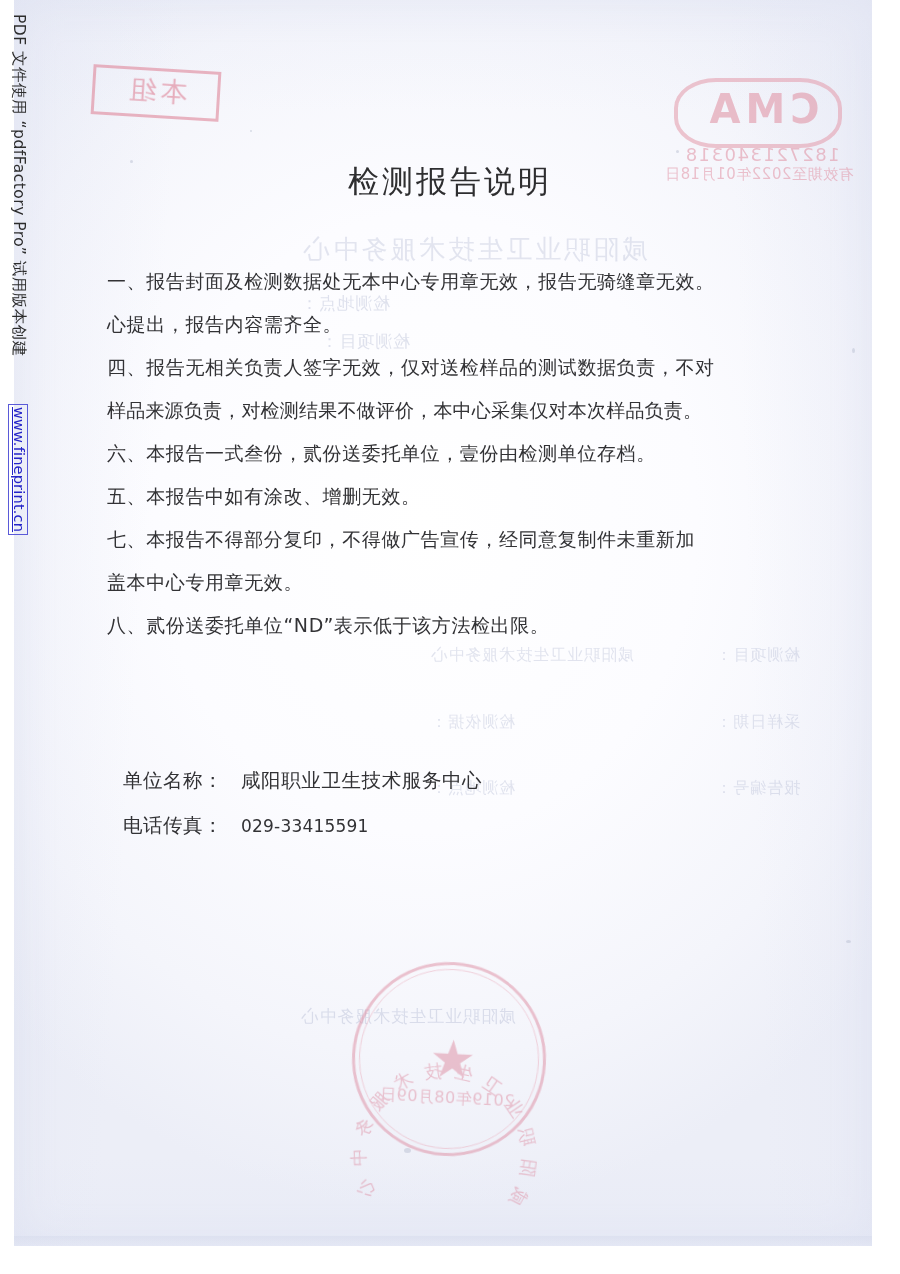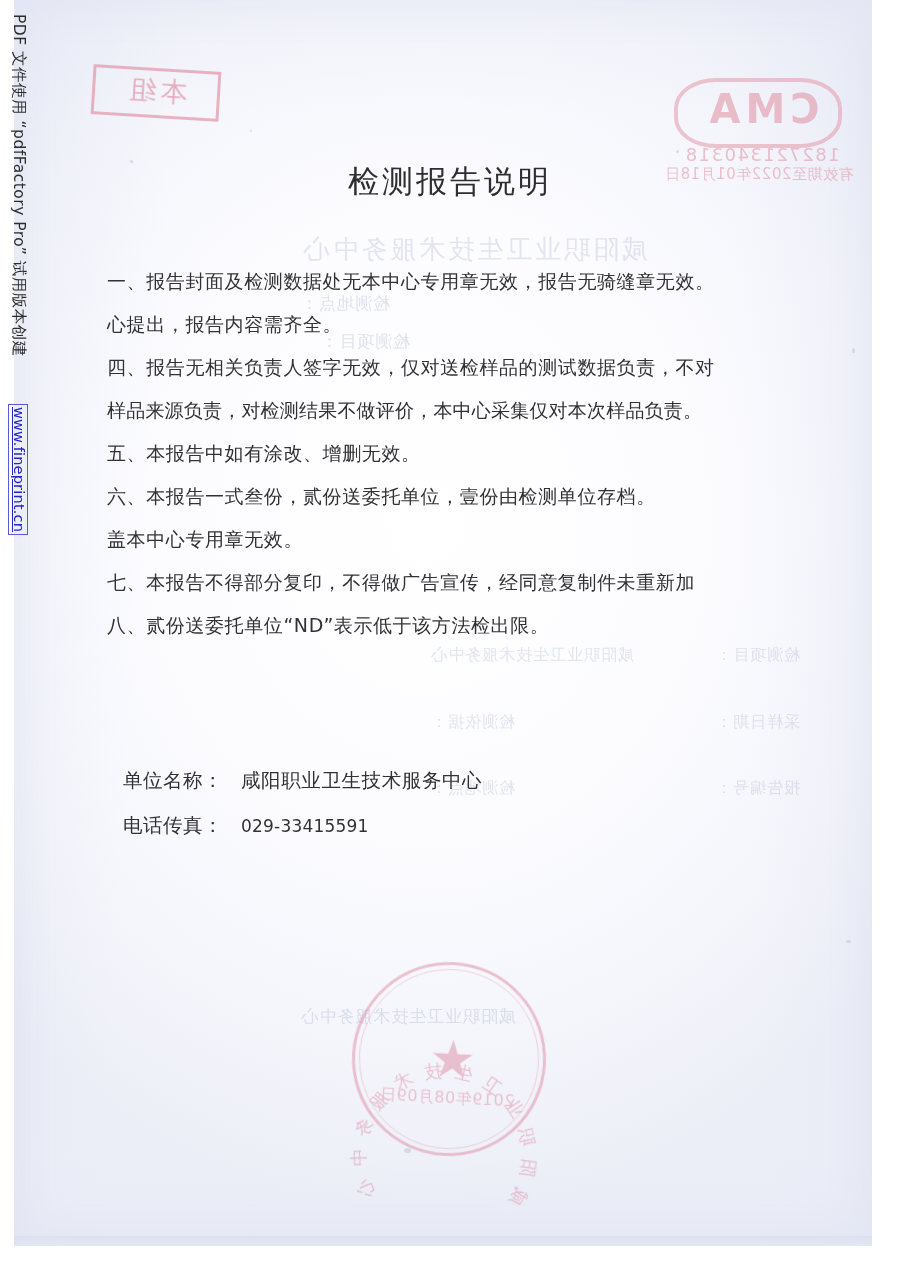--- a/index.html
+++ b/index.html
@@ -315,24 +315,24 @@
 
   <div id="doc-content">
 
     <div id="doc-title">检测报告说明</div>
 
     <div id="clause-list">
       <div class="clause-line">一、报告封面及检测数据处无本中心专用章无效，报告无骑缝章无效。</div>
       <div class="clause-line">心提出，报告内容需齐全。</div>
       <div class="clause-line">四、报告无相关负责人签字无效，仅对送检样品的测试数据负责，不对</div>
       <div class="clause-line wide">样品来源负责，对检测结果不做评价，本中心采集仅对本次样品负责。</div>
+      <div class="clause-line">六、本报告一式叁份，贰份送委托单位，壹份由检测单位存档。</div>
       <div class="clause-line">五、本报告中如有涂改、增删无效。</div>
-      <div class="clause-line">六、本报告一式叁份，贰份送委托单位，壹份由检测单位存档。</div>
+      <div class="clause-line">七、本报告不得部分复印，不得做广告宣传，经同意复制件未重新加</div>
       <div class="clause-line">盖本中心专用章无效。</div>
-      <div class="clause-line">七、本报告不得部分复印，不得做广告宣传，经同意复制件未重新加</div>
       <div class="clause-line">八、贰份送委托单位“ND”表示低于该方法检出限。</div>
     </div>
 
     <div id="contact-block">
       <div class="contact-row">
         <span class="contact-label">单位名称：</span><span class="contact-value">咸阳职业卫生技术服务中心</span>
       </div>
       <div class="contact-row">
         <span class="contact-label">电话传真：</span><span class="contact-value ascii">029-33415591</span>
       </div>

